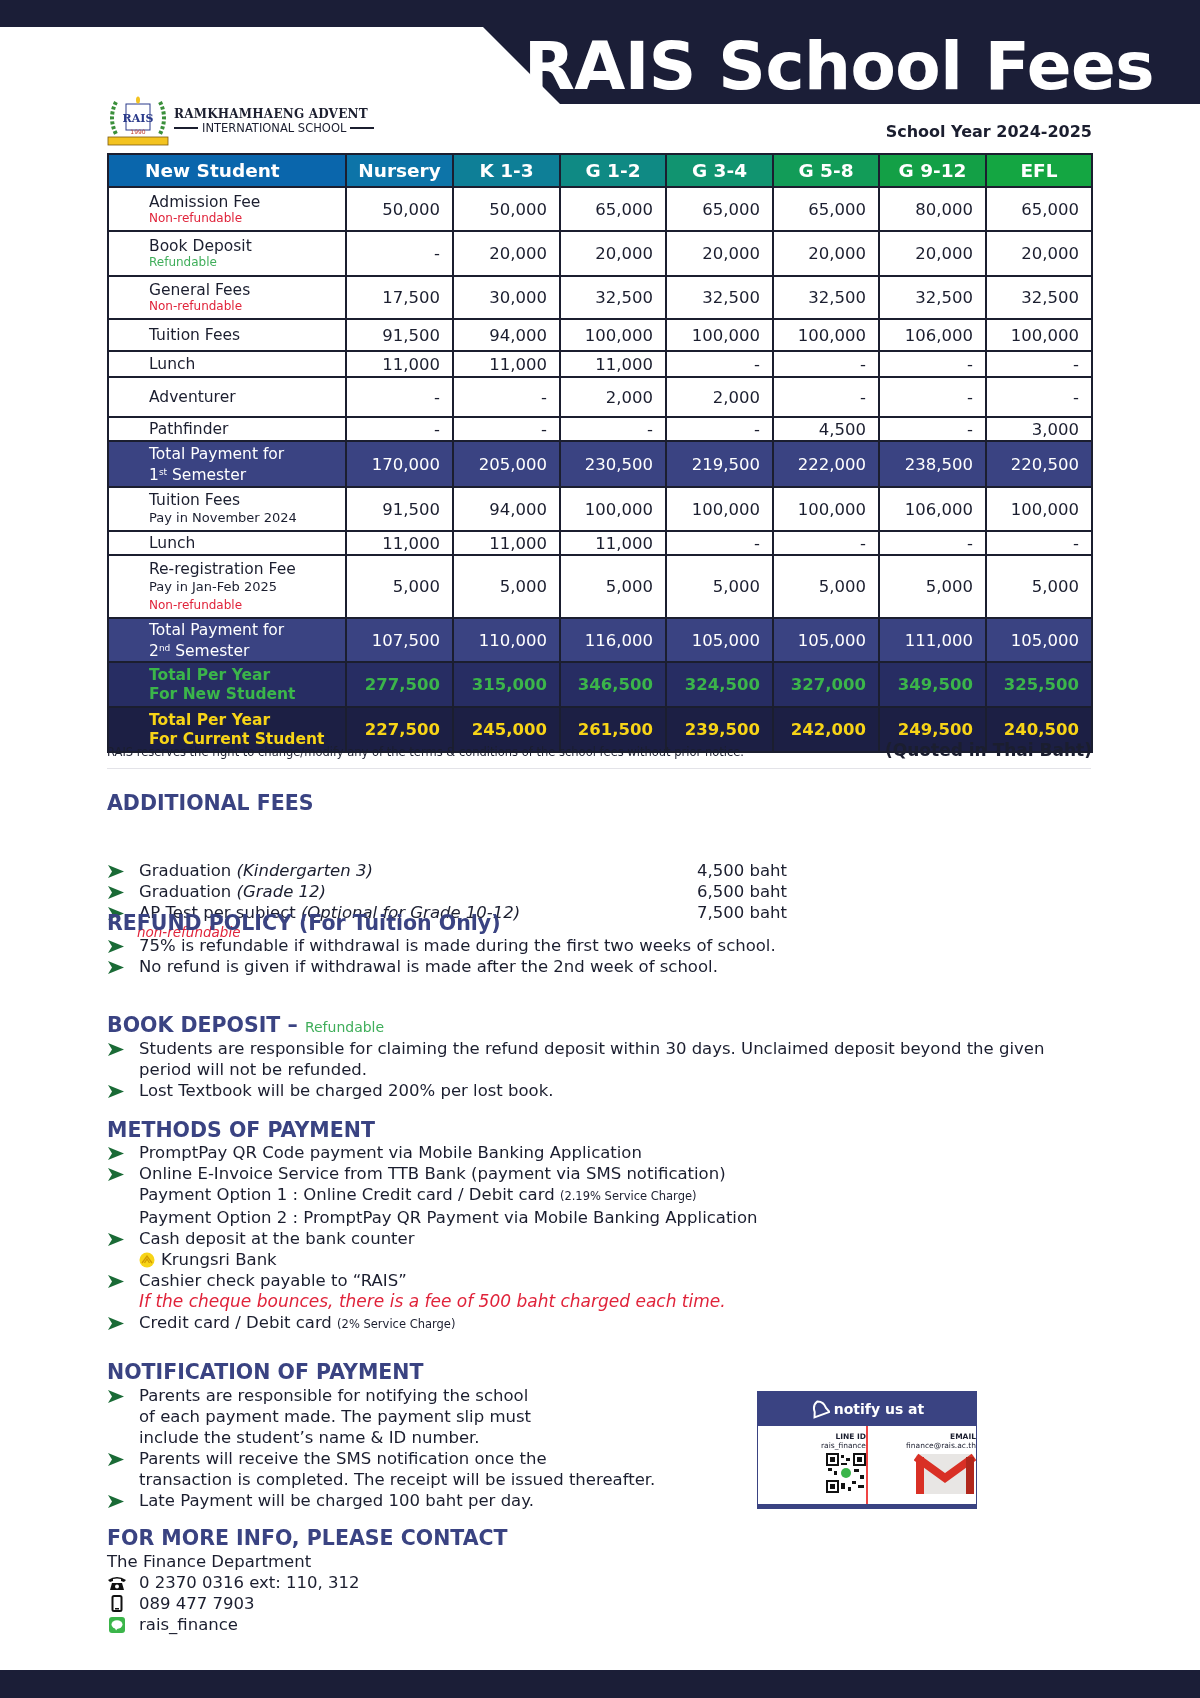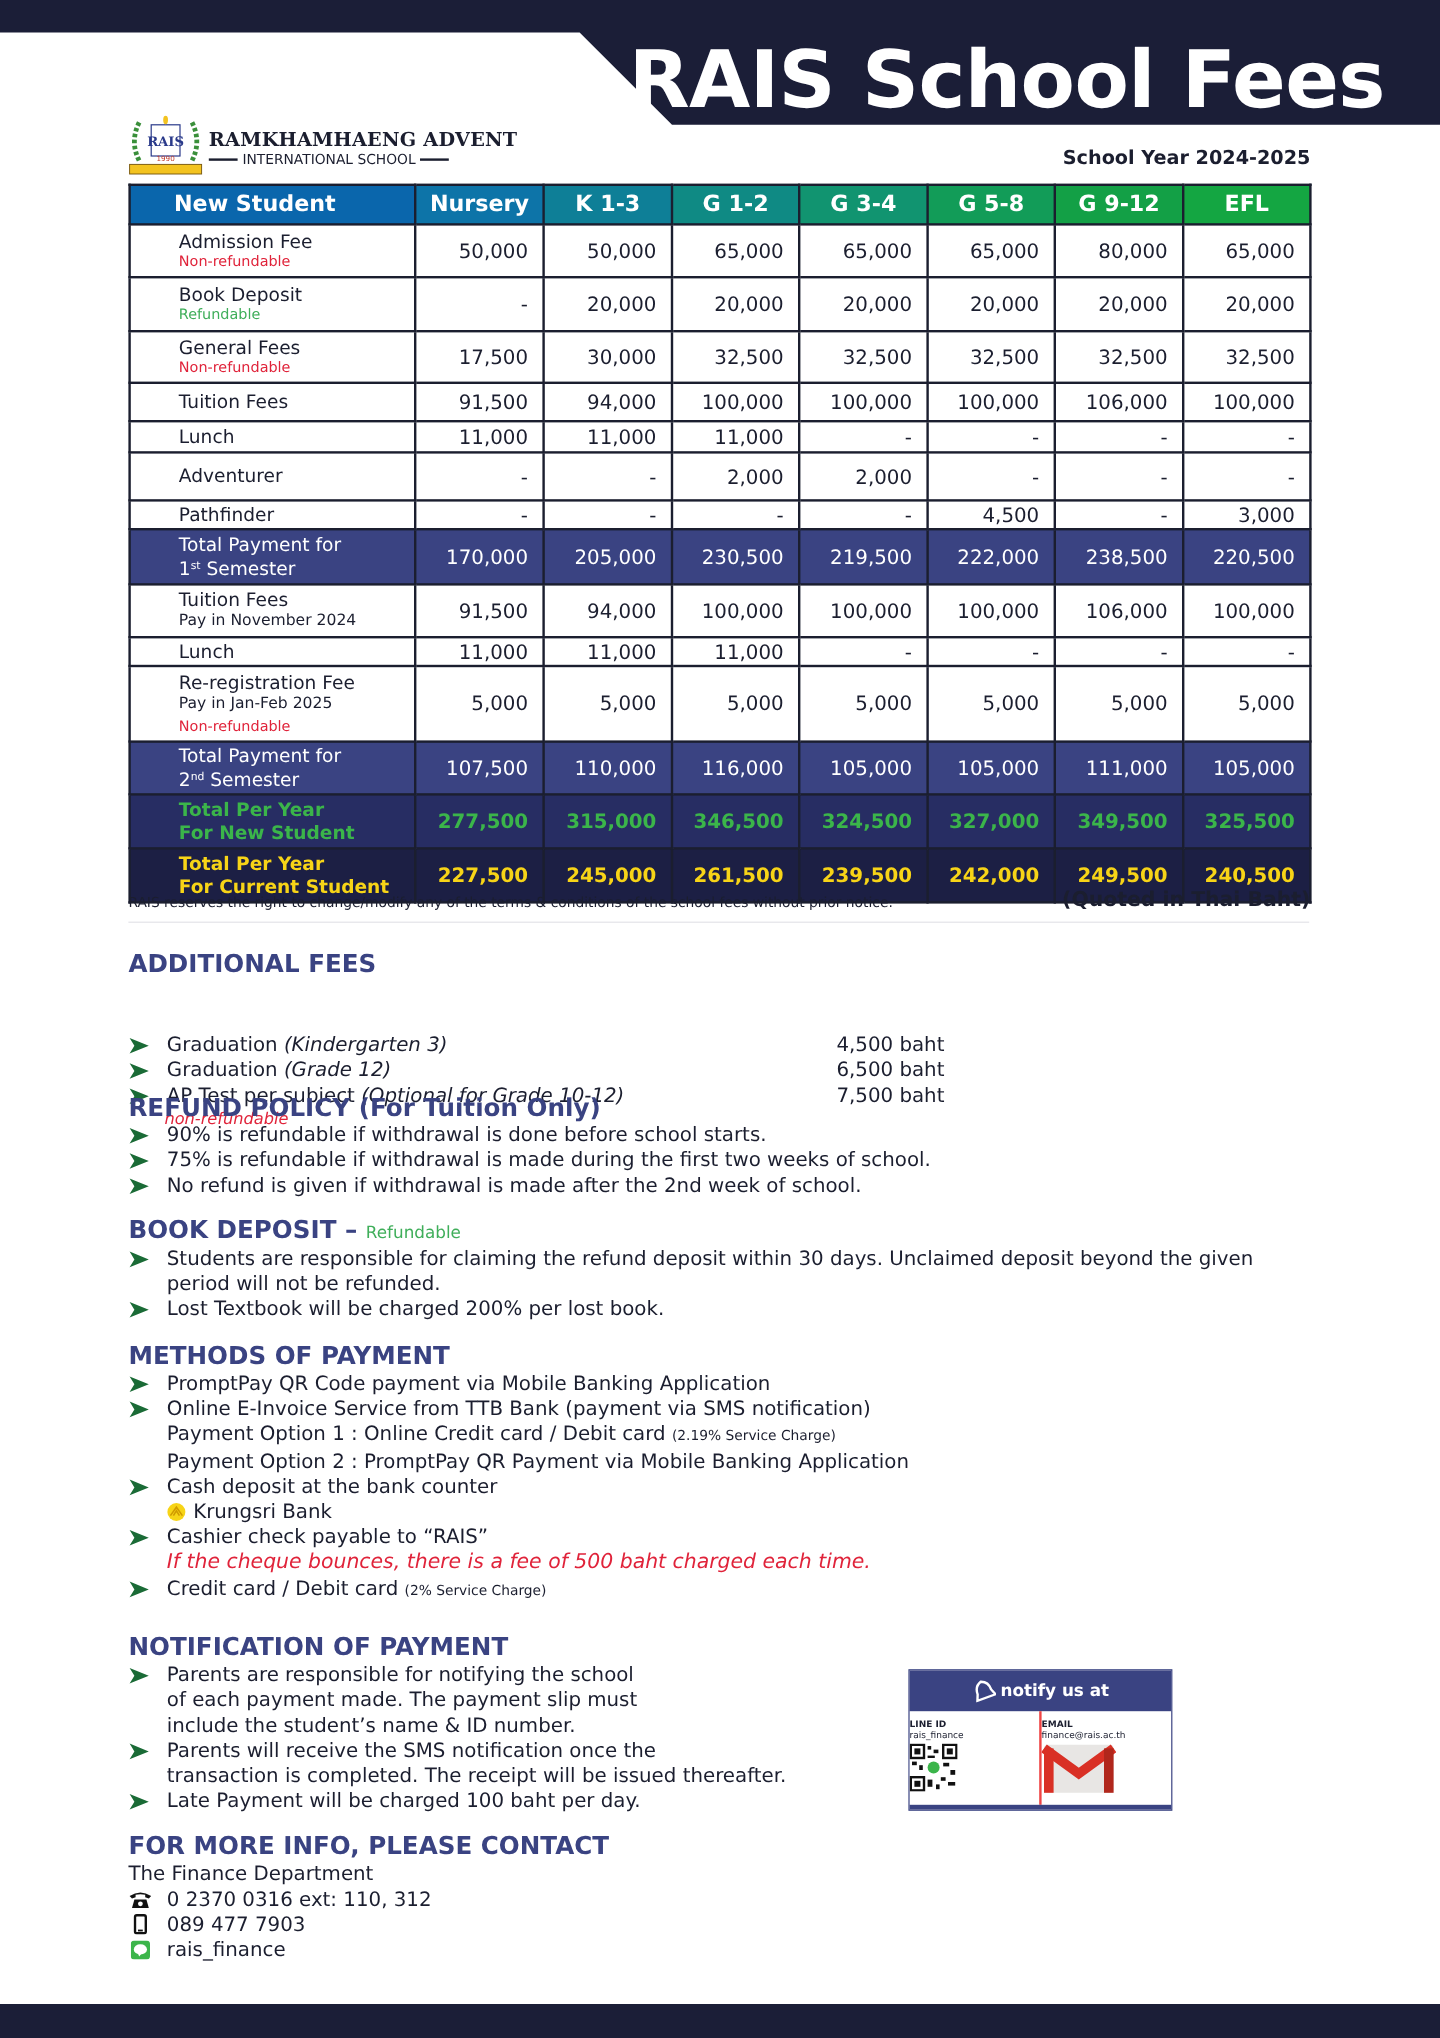--- a/index.html
+++ b/index.html
@@ -5,21 +5,21 @@
   * { box-sizing: border-box; margin: 0; padding: 0; }
   html, body { width: 1200px; height: 1698px; background: #ffffff; overflow: hidden; }
   body { position: relative; font-family: "DejaVu Sans", sans-serif; color: #1b1e2f; }
 
   .banner { position: absolute; left: 0; top: 0; width: 1200px; height: 105px; }
   .banner svg { display: block; }
   .page-title { position: absolute; right: 46px; top: 28px; color: #ffffff; font-weight: bold; font-size: 66px; letter-spacing: -0.5px; font-family: "DejaVu Sans", sans-serif; }
 
   .logo { position: absolute; left: 106px; top: 96px; width: 64px; height: 52px; }
   .school-name { position: absolute; left: 174px; top: 107px; }
-  .school-name .l1 { font-family: "DejaVu Serif", serif; font-weight: bold; font-size: 16px; letter-spacing: 0.2px; color: #1b1e2f; }
+  .school-name .l1 { font-family: "DejaVu Serif", serif; font-weight: bold; font-size: 12px; letter-spacing: 0.2px; color: #1b1e2f; }
   .school-name .l2 { font-family: "DejaVu Sans", sans-serif; font-size: 11.5px; color: #1b1e2f; display: flex; align-items: center; gap: 4px; margin-top: 0px; }
   .school-name .l2 .dash { display: inline-block; width: 24px; height: 1.5px; background: #1b1e2f; }
   .school-year { position: absolute; right: 108px; top: 122px; font-weight: bold; font-size: 16px; color: #1b1e2f; }
 
   table.fees { position: absolute; left: 107px; top: 153px; width: 984px; border-collapse: collapse; table-layout: fixed; }
   table.fees td, table.fees th { border: 2px solid #1b1e2f; font-size: 16px; }
   table.fees th { color: #fff; font-weight: bold; font-size: 18.5px; height: 33px; text-align: center; border-color: #1b1e2f; }
   table.fees th.first { text-align: left; padding-left: 36px; }
   table.fees td.label { text-align: left; padding-left: 40px; line-height: 17px; font-size: 15.5px; }
   table.fees td.num { text-align: right; padding-right: 12px; font-size: 16.5px; }
@@ -47,21 +47,21 @@
   .amt { position: absolute; left: 590px; }
   .red-it { color: #e0233a; font-style: italic; font-size: 13.5px; }
   .red-it-sm { color: #e0233a; font-style: italic; font-size: 17px; }
   .small { font-size: 11.5px; }
   .mid { font-weight: 500; }
   .bank { display: flex; align-items: center; gap: 6px; padding-left: 32px; }
 
   .notify { position: absolute; left: 757px; top: 1391px; width: 220px; height: 118px; border: 1px solid #3a4382; background: #fff; }
   .notify .nh { height: 34px; background: #3a4382; color: #fff; font-weight: bold; font-size: 14px; display: flex; align-items: center; justify-content: center; gap: 4px; }
   .notify .cols { display: flex; height: 78px; }
-  .notify .col { flex: 1; text-align: left; padding-top: 6px; }
+  .notify .col { flex: 1; text-align: right; padding-top: 6px; }
   .notify .col + .col { border-left: 2px solid #ef4444; }
   .notify .ct { font-size: 7.5px; font-weight: bold; }
   .notify .cv { font-size: 7.5px; }
   .notify .bottom { position: absolute; left: 0; bottom: 0; width: 100%; height: 4px; background: #3a4382; }
 
   .contact { position: absolute; left: 107px; top: 1551px; font-size: 16.5px; line-height: 21px; color: #1b1e2f; }
   .contact .row { display: flex; align-items: center; gap: 12px; }
   .contact .ic { width: 20px; height: 18px; display: inline-flex; align-items: center; justify-content: center; }
 
   .footer { position: absolute; left: 0; top: 1670px; width: 1200px; height: 28px; background: #1b1e37; }
@@ -277,23 +277,20 @@
           <path d="M1 1 L17 7.5 L1 14 L5 7.5 Z" fill="#1a6b36"></path>
         </svg></span><span>Graduation </span><span class="it">(Grade 12)</span><span class="amt">6,500 baht</span></li>
   <li><span class="arrow"><svg width="18" height="15" viewBox="0 0 18 15">
           <path d="M1 1 L17 7.5 L1 14 L5 7.5 Z" fill="#1a6b36"></path>
         </svg></span><span>AP Test per subject </span><span class="it">(Optional for Grade 10-12)</span><span class="amt">7,500 baht</span></li>
   <li style="padding-left:30px; line-height:18px"><span class="red-it">non-refundable</span></li>
 </ul>
 
 <div class="sec-h" style="top:911px">REFUND POLICY  (For Tuition Only)</div>
 <ul class="blist" style="top:935px; width:1000px">
-  <li><span class="arrow"><svg width="18" height="15" viewBox="0 0 18 15">
-          <path d="M1 1 L17 7.5 L1 14 L5 7.5 Z" fill="#1a6b36"></path>
-        </svg></span><span>90% is refundable if withdrawal is done before school starts.</span></li>
   <li><span class="arrow"><svg width="18" height="15" viewBox="0 0 18 15">
           <path d="M1 1 L17 7.5 L1 14 L5 7.5 Z" fill="#1a6b36"></path>
         </svg></span><span>75% is refundable if withdrawal is made during the first two weeks of school.</span></li>
   <li><span class="arrow"><svg width="18" height="15" viewBox="0 0 18 15">
           <path d="M1 1 L17 7.5 L1 14 L5 7.5 Z" fill="#1a6b36"></path>
         </svg></span><span>No refund is given if withdrawal is made after the 2nd week of school.</span></li>
 </ul>
 
 <div class="sec-h" style="top:1013px"><span>BOOK DEPOSIT – </span><span class="ref">Refundable</span></div>
 <ul class="blist" style="top:1038px; width:1000px">

